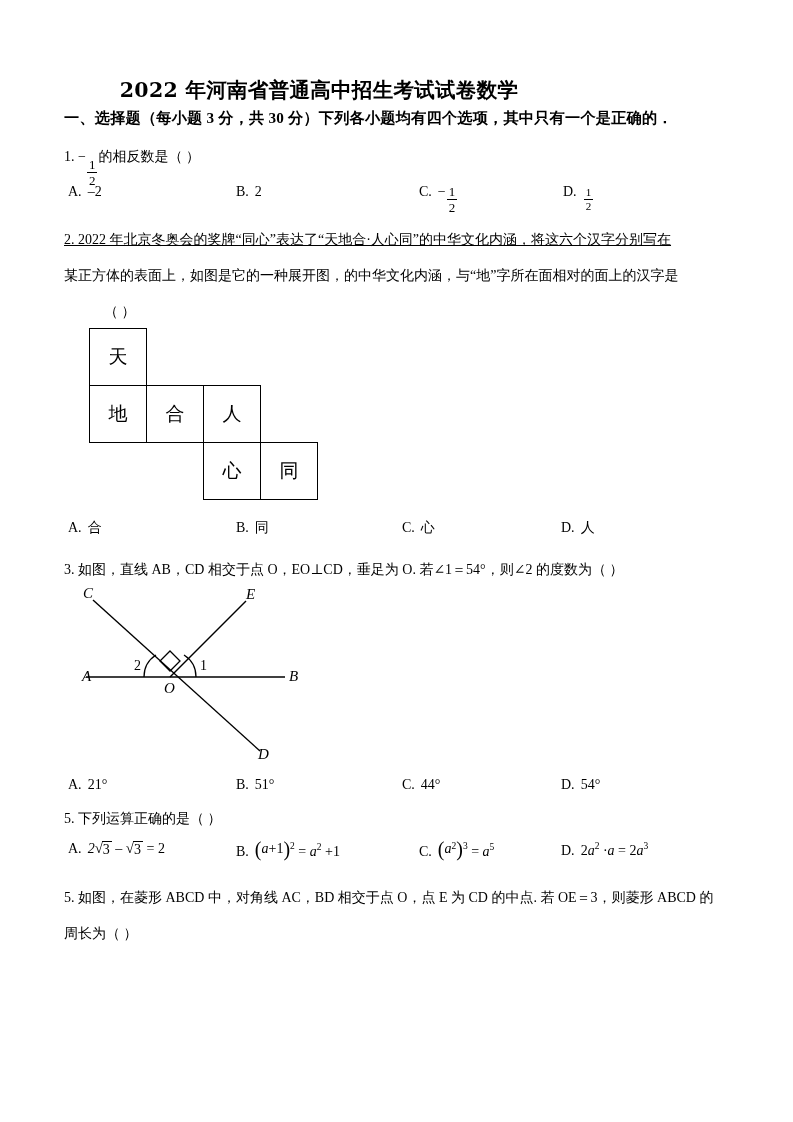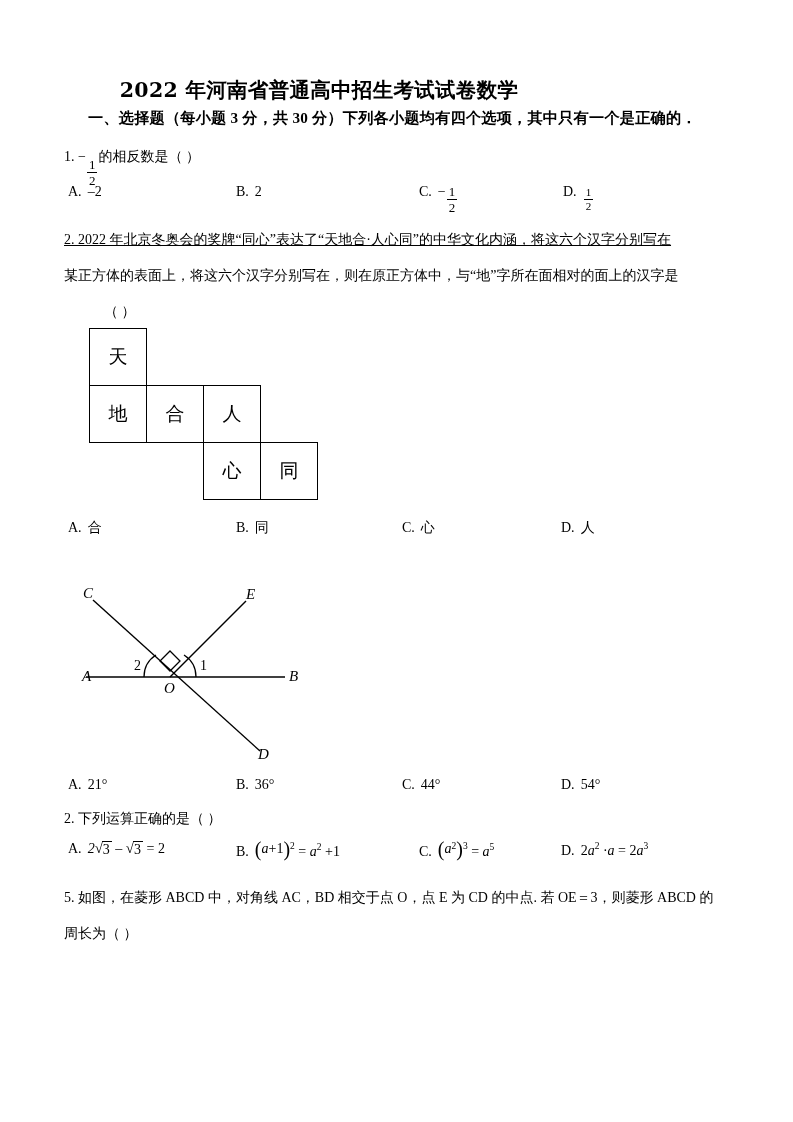--- a/index.html
+++ b/index.html
@@ -34,21 +34,20 @@
     font-family: "DejaVu Serif", "Liberation Serif", serif;
     margin-top: 20px;
   }
   .section-head {
     position: absolute;
     left: 64px; top: 108px;
     font-size: 15.2px;
     font-weight: bold;
     letter-spacing: 0.2px;
     white-space: nowrap;
-    margin-left: 24px;
   }
   .qtext {
     position: absolute;
     font-size: 14px;
     line-height: 22px;
     white-space: nowrap;
   }
   .ital { font-style: italic; }
 
   
@@ -203,21 +202,21 @@
     <div class="opt" style="left:563px;">
       <span class="lab">D.</span>
       <span class="frac small">
           <span class="num">1</span>
           <span class="den">2</span>
         </span>
     </div>
   </div>
 
   <div class="qtext" style="left:64px; top:229px;text-decoration:underline;">2. 2022 年北京冬奥会的奖牌“同心”表达了“天地合·人心同”的中华文化内涵，将这六个汉字分别写在</div>
-  <div class="qtext" style="left:64px; top:265px;">某正方体的表面上，将这六个汉字分别写在，则在原正方体中，与“地”字所在面相对的面上的汉字是</div>
+  <div class="qtext" style="left:64px; top:265px;">某正方体的表面上，如图是它的一种展开图，的中华文化内涵，与“地”字所在面相对的面上的汉字是</div>
   <div class="qtext" style="left:104px; top:301px;">（        ）</div>
 
   <div class="net">
     <div class="net-cell" style="left:0px;   top:0px;">天</div>
     <div class="net-cell" style="left:0px;   top:57px;">地</div>
     <div class="net-cell" style="left:57px;  top:57px;">合</div>
     <div class="net-cell" style="left:114px; top:57px;">人</div>
     <div class="net-cell" style="left:114px; top:114px;">心</div>
     <div class="net-cell" style="left:171px; top:114px;">同</div>
   </div>
@@ -234,20 +233,21 @@
     <div class="opt" style="left:402px;">
       <span class="lab">C.</span>
       <span>心</span>
     </div>
     <div class="opt" style="left:561px;">
       <span class="lab">D.</span>
       <span>人</span>
     </div>
   </div>
 
+  <div class="qtext" style="left:64px; top:559px;">3. 如图，直线 AB，CD 相交于点 O，EO⊥CD，垂足为 O. 若∠1＝54°，则∠2 的度数为（        ）</div>
 
   <div class="geo">
     <svg width="280" height="195" viewBox="0 0 280 195">
 
       <line x1="16" y1="94" x2="215" y2="94" stroke="#000" stroke-width="1.4"></line>
 
       <line x1="23" y1="17" x2="190" y2="168" stroke="#000" stroke-width="1.4"></line>
 
       <line x1="100" y1="94" x2="176" y2="18" stroke="#000" stroke-width="1.4"></line>
 
@@ -267,33 +267,33 @@
     <span class="geo-num" style="left:64px; top:75px;">2</span>
   </div>
 
   <div class="opt-row" style="top:777px;">
     <div class="opt" style="left:68px;">
       <span class="lab">A.</span>
       <span>21°</span>
     </div>
     <div class="opt" style="left:236px;">
       <span class="lab">B.</span>
-      <span>36°</span>
+      <span>51°</span>
     </div>
     <div class="opt" style="left:402px;">
       <span class="lab">C.</span>
       <span>44°</span>
     </div>
     <div class="opt" style="left:561px;">
       <span class="lab">D.</span>
       <span>54°</span>
     </div>
   </div>
 
-  <div class="qtext" style="left:64px; top:808px;">2. 下列运算正确的是（        ）</div>
+  <div class="qtext" style="left:64px; top:808px;">5. 下列运算正确的是（        ）</div>
 
   <div class="opt-row" style="top:841px;">
 
     <div class="opt" style="left:68px;">
       <span class="lab">A.</span>
       <span aria-hidden="true"><span class="ital">2</span><span class="sqrt">
             <span class="rad">√</span>
             <span class="arg">3</span>
           </span>&nbsp;–&nbsp;<span class="sqrt">
             <span class="rad">√</span>

